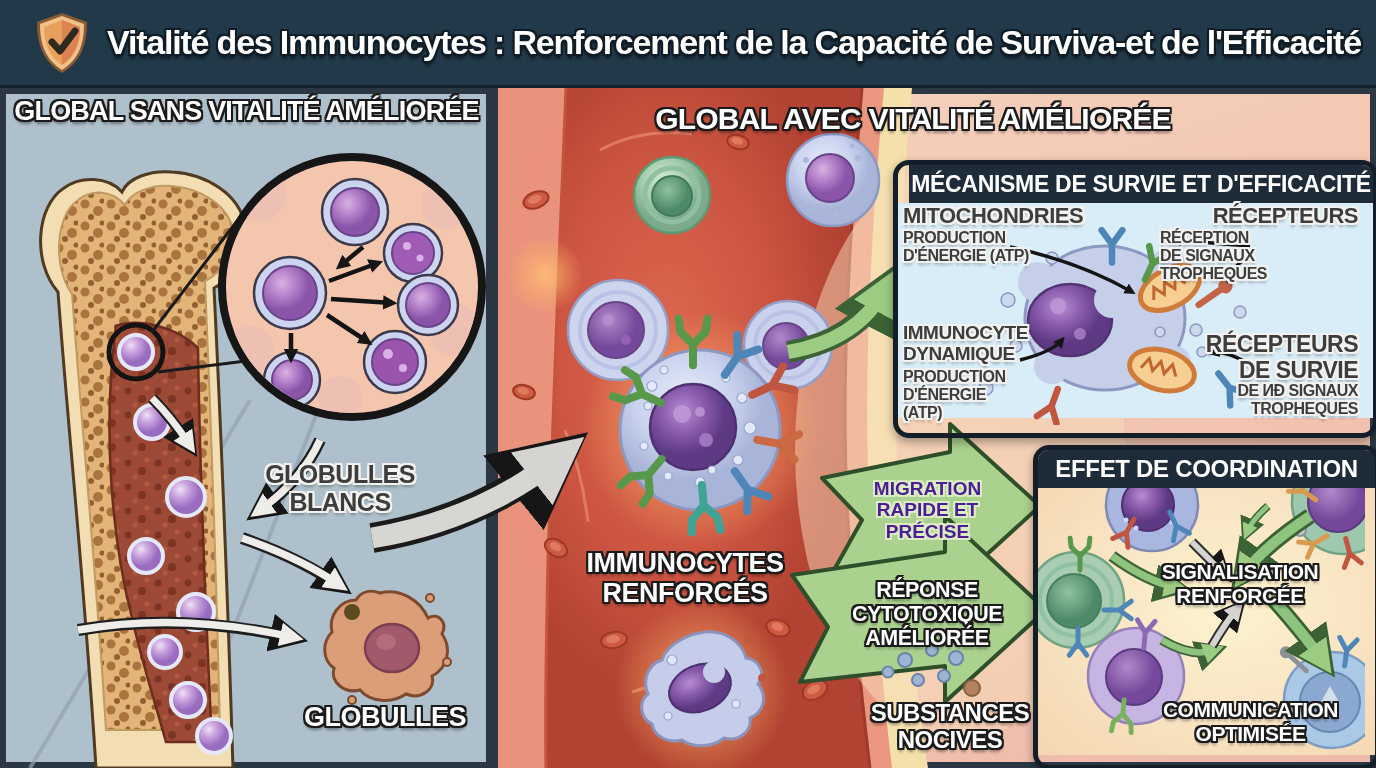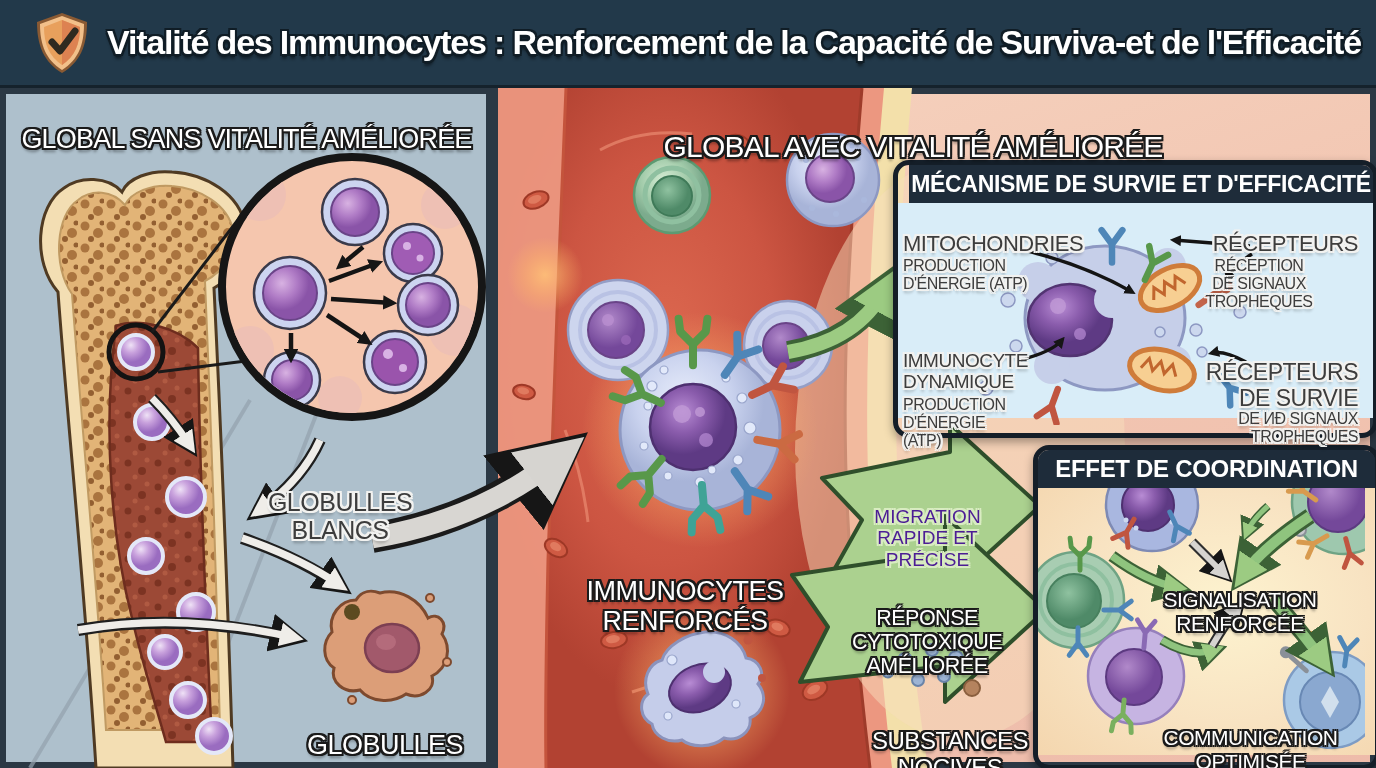--- a/index.html
+++ b/index.html
@@ -21,21 +21,21 @@
       -2px 0 0 #101d26,2px 0 0 #101d26,0 -2px 0 #101d26,0 3px 0 #101d26,0 5px 3px rgba(0,0,0,.45);
   }
   
   .panels-frame{position:absolute;left:0;top:88px;width:1376px;height:680px;background:var(--panel_border,#2b3844);}
   .panel-left{position:absolute;left:6px;top:94px;width:480px;height:668px;background:var(--left_bg,#aec0cc);}
   .panel-right{position:absolute;left:498px;top:94px;width:872px;height:668px;
     background:linear-gradient(160deg,var(--right_bg_top,#f6d3bf) 0%,#f2c6b2 45%,var(--right_bg_bottom,#eebbaa) 100%);}
   svg.art{position:absolute;z-index:5;}
   svg.overlay{position:absolute;left:0;top:0;z-index:18;pointer-events:none;}
   
-  .lbl{position:absolute;font-weight:normal;text-align:center;line-height:1.12;white-space:pre-line;z-index:30;letter-spacing:-0.5px;margin-top:28px;}
+  .lbl{position:absolute;font-weight:bold;text-align:center;line-height:1.12;white-space:pre-line;z-index:30;letter-spacing:-0.5px;}
   .ol-dark{color:#fff;
     text-shadow:-2px -2px 0 #1b1b1b,0 -2px 0 #1b1b1b,2px -2px 0 #1b1b1b,-2px 0 0 #1b1b1b,2px 0 0 #1b1b1b,
       -2px 2px 0 #1b1b1b,0 2px 0 #1b1b1b,2px 2px 0 #1b1b1b,0 4px 3px rgba(0,0,0,.4);}
   .ol-light{color:#3d3d3d;
     text-shadow:-2px -2px 0 #f2f2f0,0 -2px 0 #f2f2f0,2px -2px 0 #f2f2f0,-2px 0 0 #f2f2f0,2px 0 0 #f2f2f0,
       -2px 2px 0 #f2f2f0,0 2px 0 #f2f2f0,2px 2px 0 #f2f2f0,0 4px 3px rgba(0,0,0,.3);}
   .ol-green{color:#4c1d95;
     text-shadow:-2px -2px 0 #d9ecc2,0 -2px 0 #d9ecc2,2px -2px 0 #d9ecc2,-2px 0 0 #d9ecc2,2px 0 0 #d9ecc2,
       -2px 2px 0 #d9ecc2,0 2px 0 #d9ecc2,2px 2px 0 #d9ecc2;}
   .panel-title{font-size:27px;letter-spacing:-0.8px;}
@@ -552,21 +552,21 @@
 RAPIDE ET
 PRÉCISE</div>
   <div class="lbl ol-dark" style="left:818px;top:578px;width:218px;font-size:21.5px">RÉPONSE
 CYTOTOXIQUE
 AMÉLIORÉE</div>
 
   <div class="lbl ol-light" style="left:903px;top:204px;width:250px;font-size:22px;text-align:left">MITOCHONDRIES</div>
   <div class="lbl ol-light" style="left:903px;top:229px;width:200px;font-size:16px;text-align:left">PRODUCTION
 D'ÉNERGIE (ATP)</div>
   <div class="lbl ol-light" style="left:1160px;top:204px;width:198px;font-size:22px;text-align:right">RÉCEPTEURS</div>
-  <div class="lbl ol-light" style="left:1160px;top:229px;width:198px;font-size:16px;text-align:center">RÉCEPTION
+  <div class="lbl ol-light" style="left:1160px;top:229px;width:198px;font-size:16px;text-align:left">RÉCEPTION
 DE SIGNAUX
 TROPHEQUES</div>
   <div class="lbl ol-light" style="left:903px;top:322px;width:160px;font-size:19px;text-align:left">IMMUNOCYTE
 DYNAMIQUE</div>
   <div class="lbl ol-light" style="left:903px;top:368px;width:160px;font-size:16px;text-align:left">PRODUCTION
 D'ÉNERGIE
 (ATP)</div>
   <div class="lbl ol-light" style="left:1138px;top:332px;width:220px;font-size:23px;text-align:right">RÉCEPTEURS
 DE SURVIE</div>
   <div class="lbl ol-light" style="left:1138px;top:382px;width:220px;font-size:16px;text-align:right">DE ИƉ SIGNAUX

